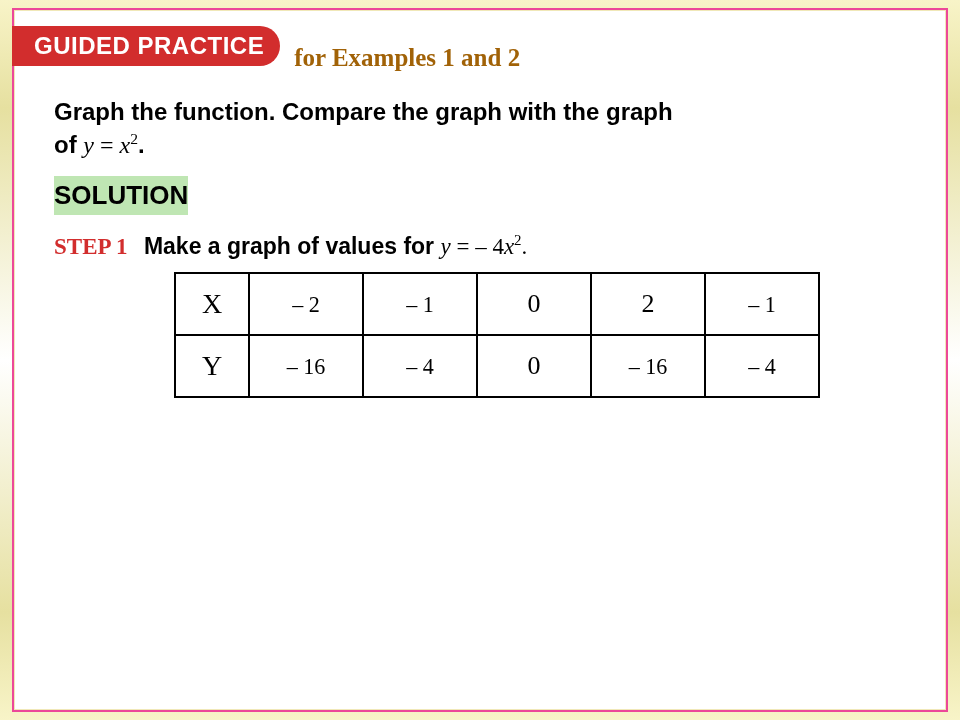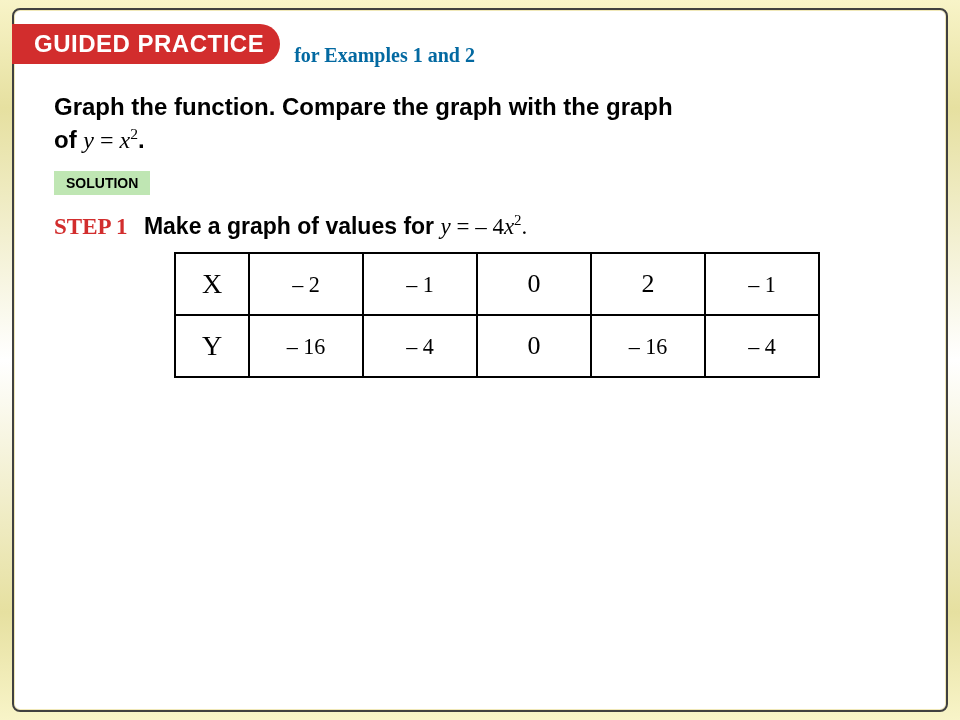--- a/index.html
+++ b/index.html
@@ -15,45 +15,45 @@
   .gradient-border {
     position: absolute;
     top: 0; left: 0; right: 0; bottom: 0;
     background: linear-gradient(to bottom,
       #f8f4c8 0%, #e6e0a0 15%, #fff 50%, #e6e0a0 85%, #f8f4c8 100%);
   }
   .page-inner {
     position: absolute;
     top: 8px; left: 12px; right: 12px; bottom: 8px;
     background: #ffffff;
-    border: 2px solid #404040;
-    border-radius: 8px;
+    border: 2px solid #ec4899;
+    border-radius: 0;
     box-shadow: inset 0 0 0 1px #f0e8b8;
   }
   .header-row {
     display: flex;
     align-items: center;
     margin-top: 10px;
     margin-left: -2px;
   }
   .pill {
     background: #d22d2d;
     color: #ffffff;
     font-weight: bold;
     font-size: 24px;
     padding: 6px 16px 6px 22px;
     border-top-right-radius: 22px;
     border-bottom-right-radius: 22px;
     letter-spacing: 0.5px;
   }
   .header-sub {
-    color: #0369a1;
+    color: #a16207;
     font-weight: bold;
     font-family: "Times New Roman", Times, serif;
-    font-size: 20px;
+    font-size: 25px;
     margin-left: 14px;
     margin-top: 24px;
   }
   .content {
     padding: 24px 40px 0 40px;
   }
   .prompt {
     font-size: 24px;
     font-weight: bold;
     color: #000;
@@ -69,22 +69,22 @@
   .problem .num { font-weight: bold; margin-right: 14px; }
   .problem .eq { font-style: italic; }
   .problem .eq .neg { font-style: normal; }
   .problem sup { font-size: 0.7em; font-style: normal; }
   .solution-badge {
     display: inline-block;
     margin-top: 14px;
     background: #bfe6b3;
     color: #000;
     font-weight: bold;
-    font-size: 14px;
-    padding: 4px 12px;
+    font-size: 26px;
+    padding: 4px 0;
   }
   .step-row {
     margin-top: 18px;
     font-size: 23px;
     font-weight: bold;
   }
   .step-label { color: #d22d2d; margin-right: 10px; font-family: Liberation Serif, serif; }
   .step-text { color: #000; }
   .step-text .math-i { font-family: "Times New Roman", serif; font-style: italic; font-weight: normal; }
   .step-text .math-n { font-family: "Times New Roman", serif; font-style: normal; font-weight: normal; }

